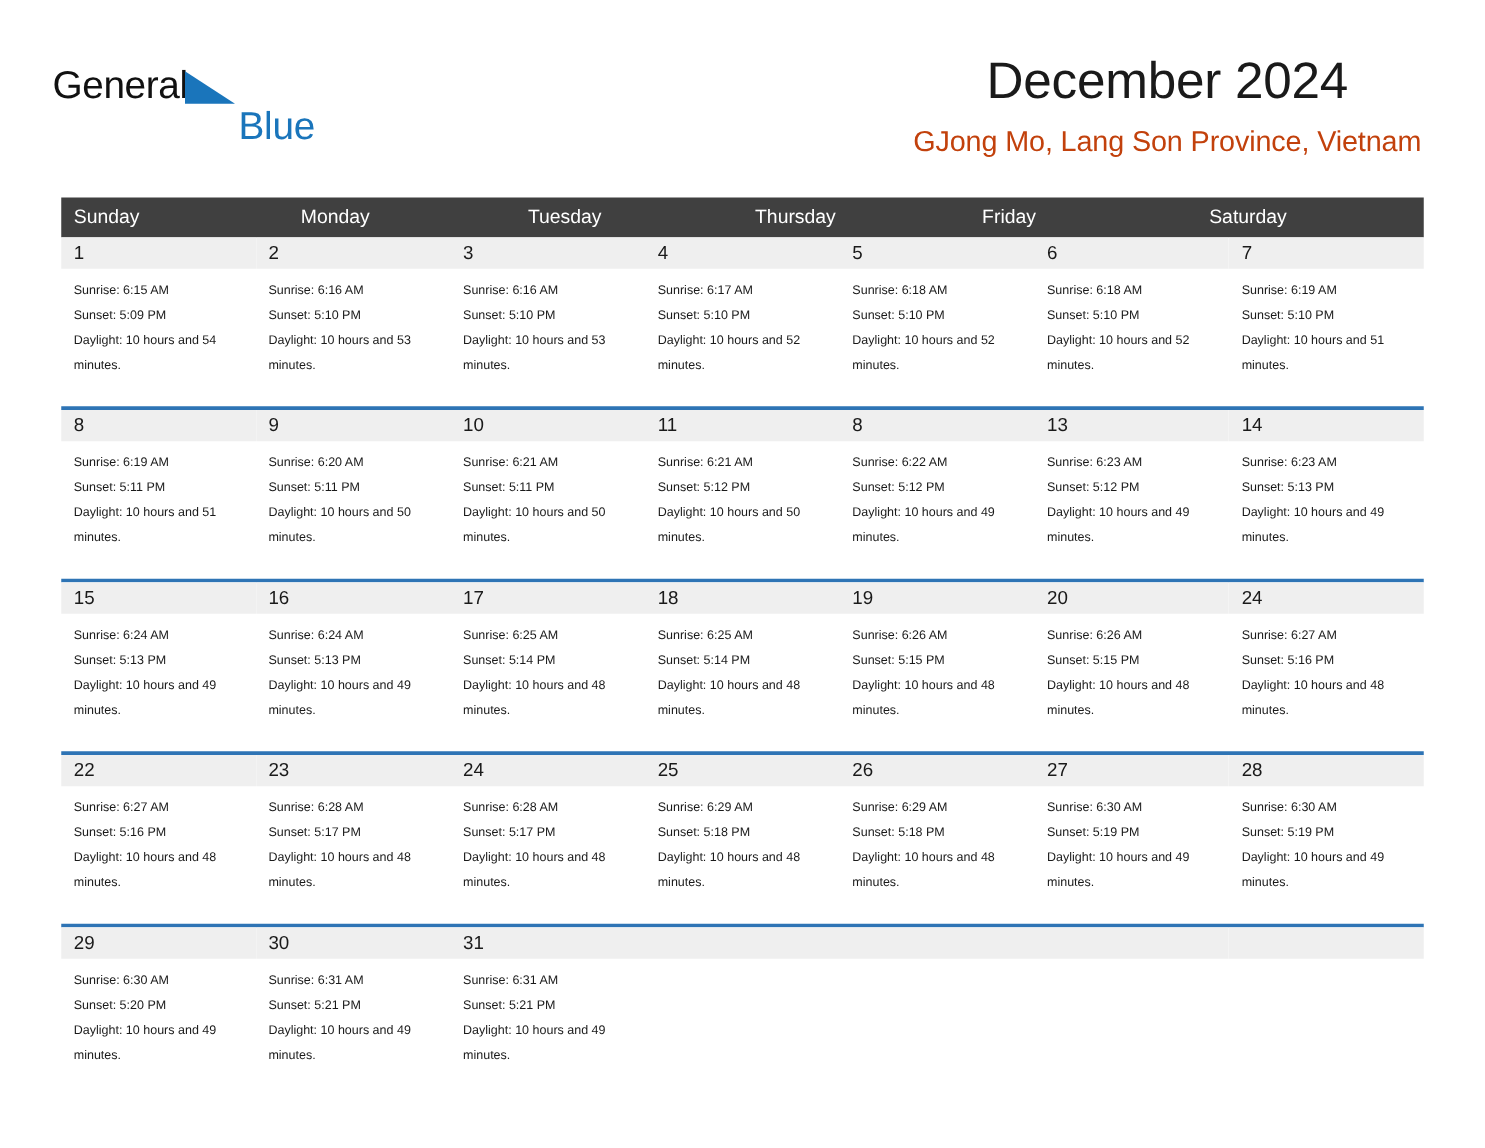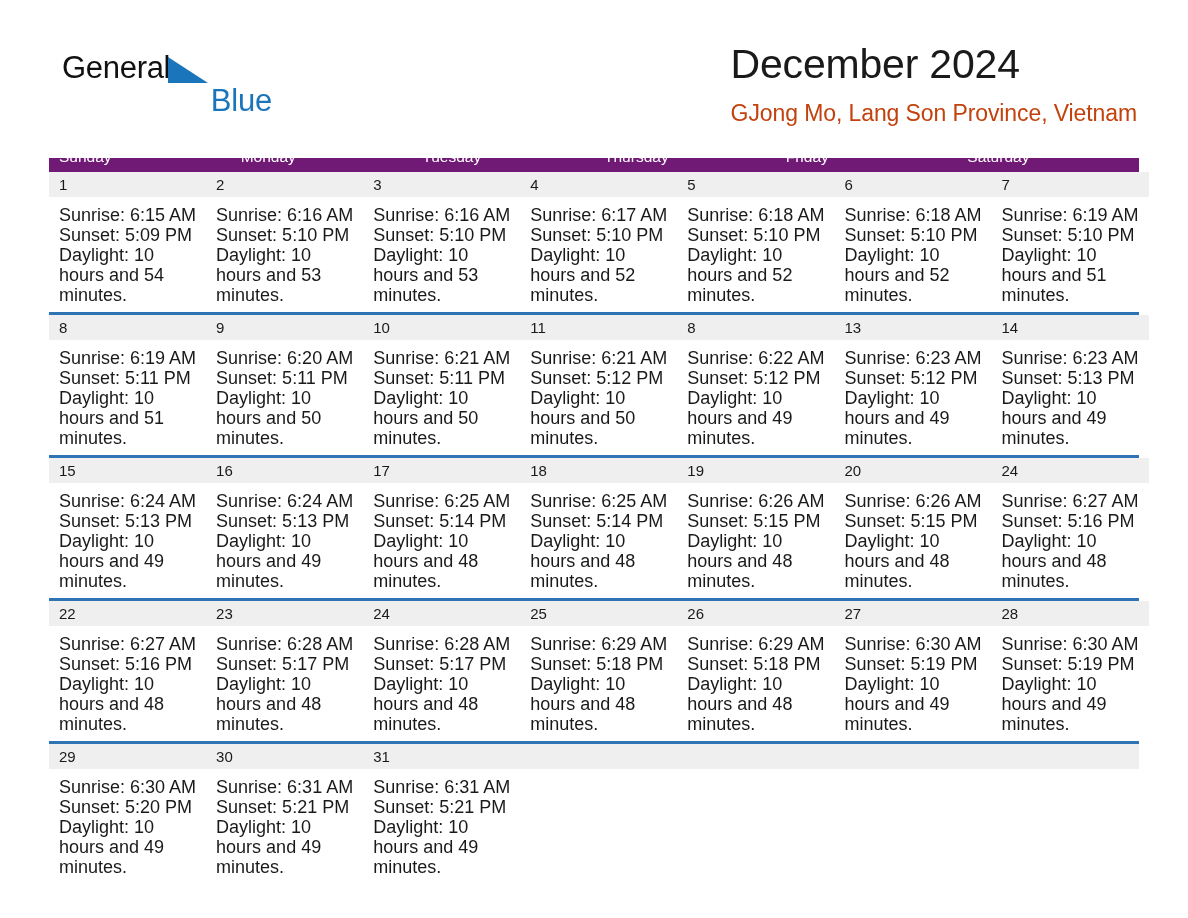--- a/index.html
+++ b/index.html
@@ -24,21 +24,21 @@
   
   .header {
     position: relative;
     height: 108px;
     padding: 0 49px;
     box-sizing: border-box;
   }
 
   .logo {
     position: absolute;
-    left: 62px;
+    left: 42px;
     top: 52px;
     width: 210px;
     height: 64px;
     line-height: 1;
   }
   .logo-row1 {
     position: relative;
     display: block;
     height: 34px;
     white-space: nowrap;
@@ -69,21 +69,21 @@
   .logo-blue {
     font-size: 31px;
     color: #1a75bb;
     letter-spacing: -0.2px;
   }
 
   .title-block {
     position: absolute;
     right: 51px;
     top: 44px;
-    text-align: left;
+    text-align: center;
   }
   .cal-title {
     font-size: 41px;
     color: #1a1a1a;
     font-weight: normal;
     line-height: 1.0;
     margin: 0;
     letter-spacing: -0.2px;
   }
   .cal-subtitle {
@@ -98,23 +98,22 @@
   .calendar {
     position: absolute;
     left: 49px;
     top: 158px;
     width: 1090px;
   }
 
   .weekdays {
     display: flex;
     width: 100%;
-    background: #701a75;
-    height: 14px;
-    align-items: flex-end;
+    background: #404040;
+    height: 32px;
   }
   .weekday {
     flex: 1 1 0;
     color: #ffffff;
     font-size: 15.5px;
     line-height: 31px;
     padding-left: 10px;
     box-sizing: border-box;
   }
 
@@ -142,21 +141,21 @@
     color: #1a1a1a;
     line-height: 25px;
     padding-left: 10px;
     box-sizing: border-box;
   }
   .day.empty .day-num {
     background: #efefef;
   }
   .day-info {
     padding: 8px 10px 0 10px;
-    font-size: 18px;
+    font-size: 10px;
     color: #1a1a1a;
     line-height: 20px;
   }
   .day-info div {
     white-space: nowrap;
   }
   .day-info .daylight {
     white-space: normal;
   }
 </style>

